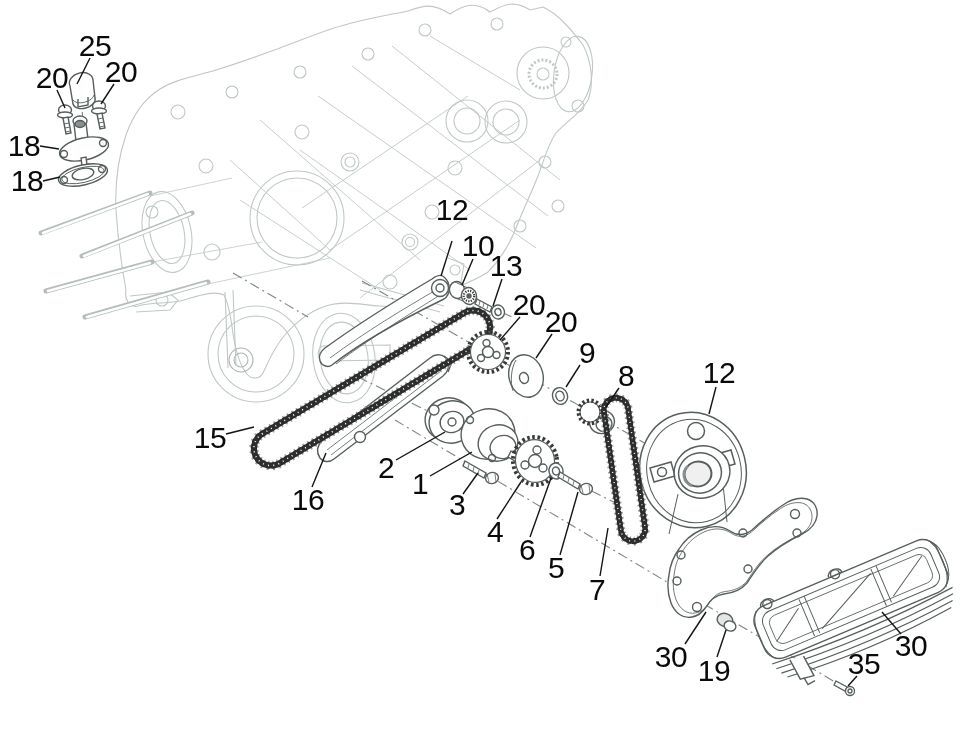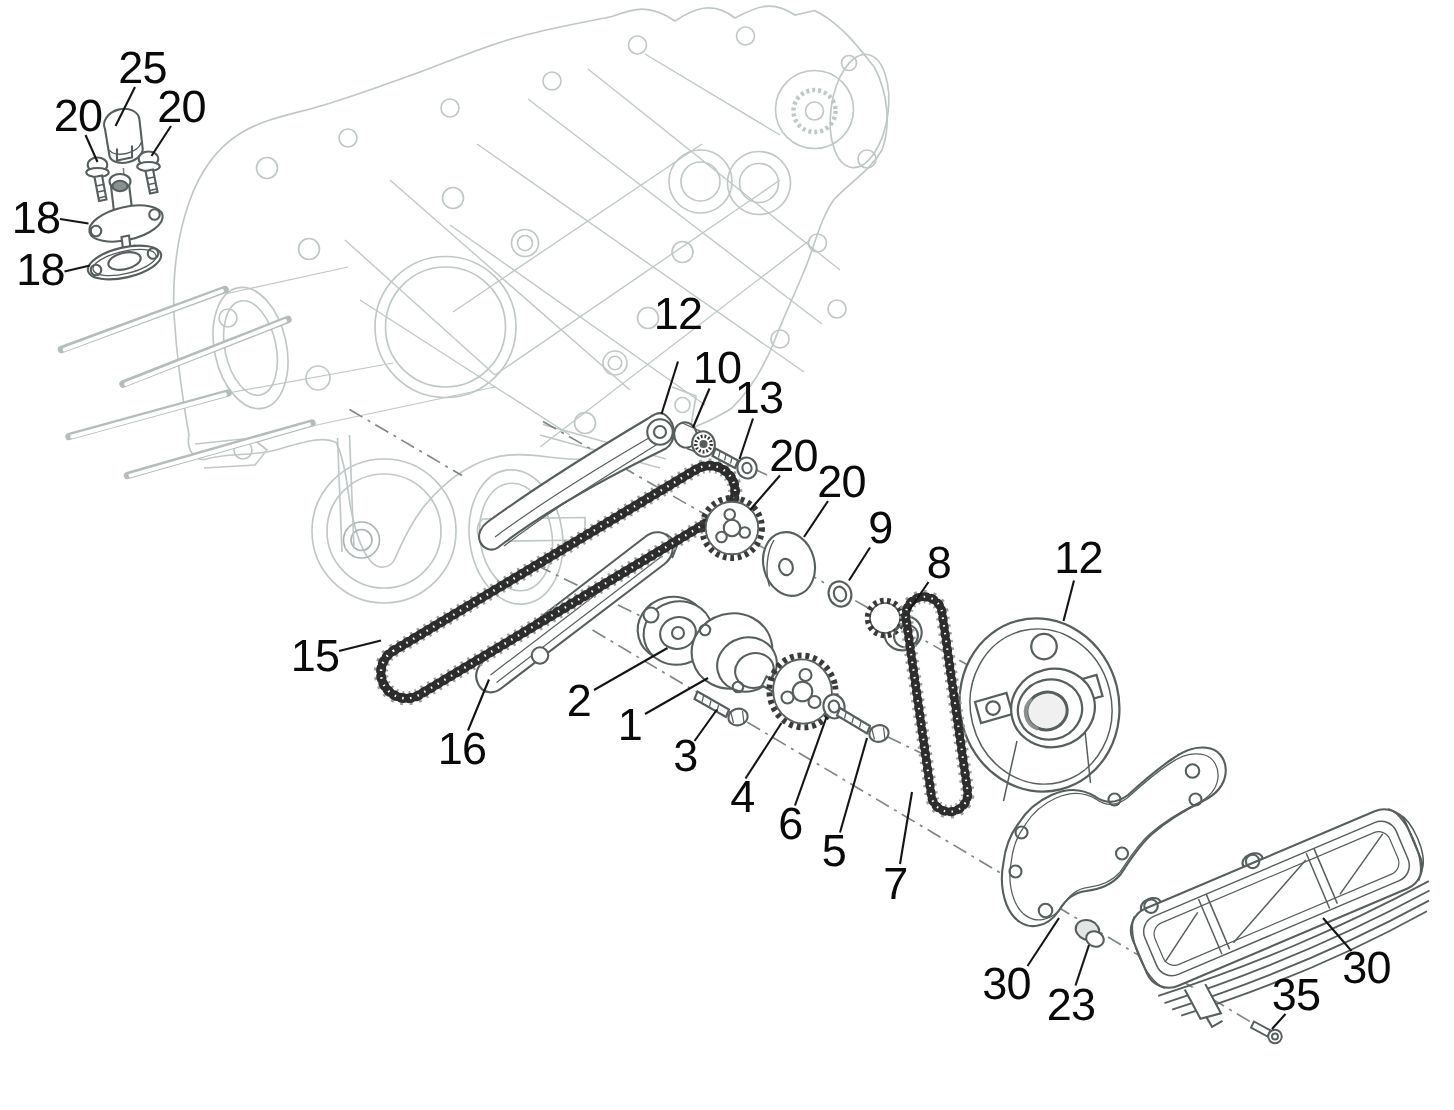--- a/index.html
+++ b/index.html
@@ -412,16 +412,16 @@
   <div class="callout" style="left:210px;top:438px">15</div>
   <div class="callout" style="left:308px;top:500px">16</div>
   <div class="callout" style="left:386px;top:468px">2</div>
   <div class="callout" style="left:420px;top:484px">1</div>
   <div class="callout" style="left:457px;top:505px">3</div>
   <div class="callout" style="left:495px;top:532px">4</div>
   <div class="callout" style="left:527px;top:550px">6</div>
   <div class="callout" style="left:556px;top:568px">5</div>
   <div class="callout" style="left:597px;top:590px">7</div>
   <div class="callout" style="left:671px;top:657px">30</div>
-  <div class="callout" style="left:714px;top:671px">23</div>
+  <div class="callout" style="left:714px;top:671px">19</div>
   <div class="callout" style="left:911px;top:646px">30</div>
   <div class="callout" style="left:864px;top:664px">35</div>
 </div>
 
 </body></html>

